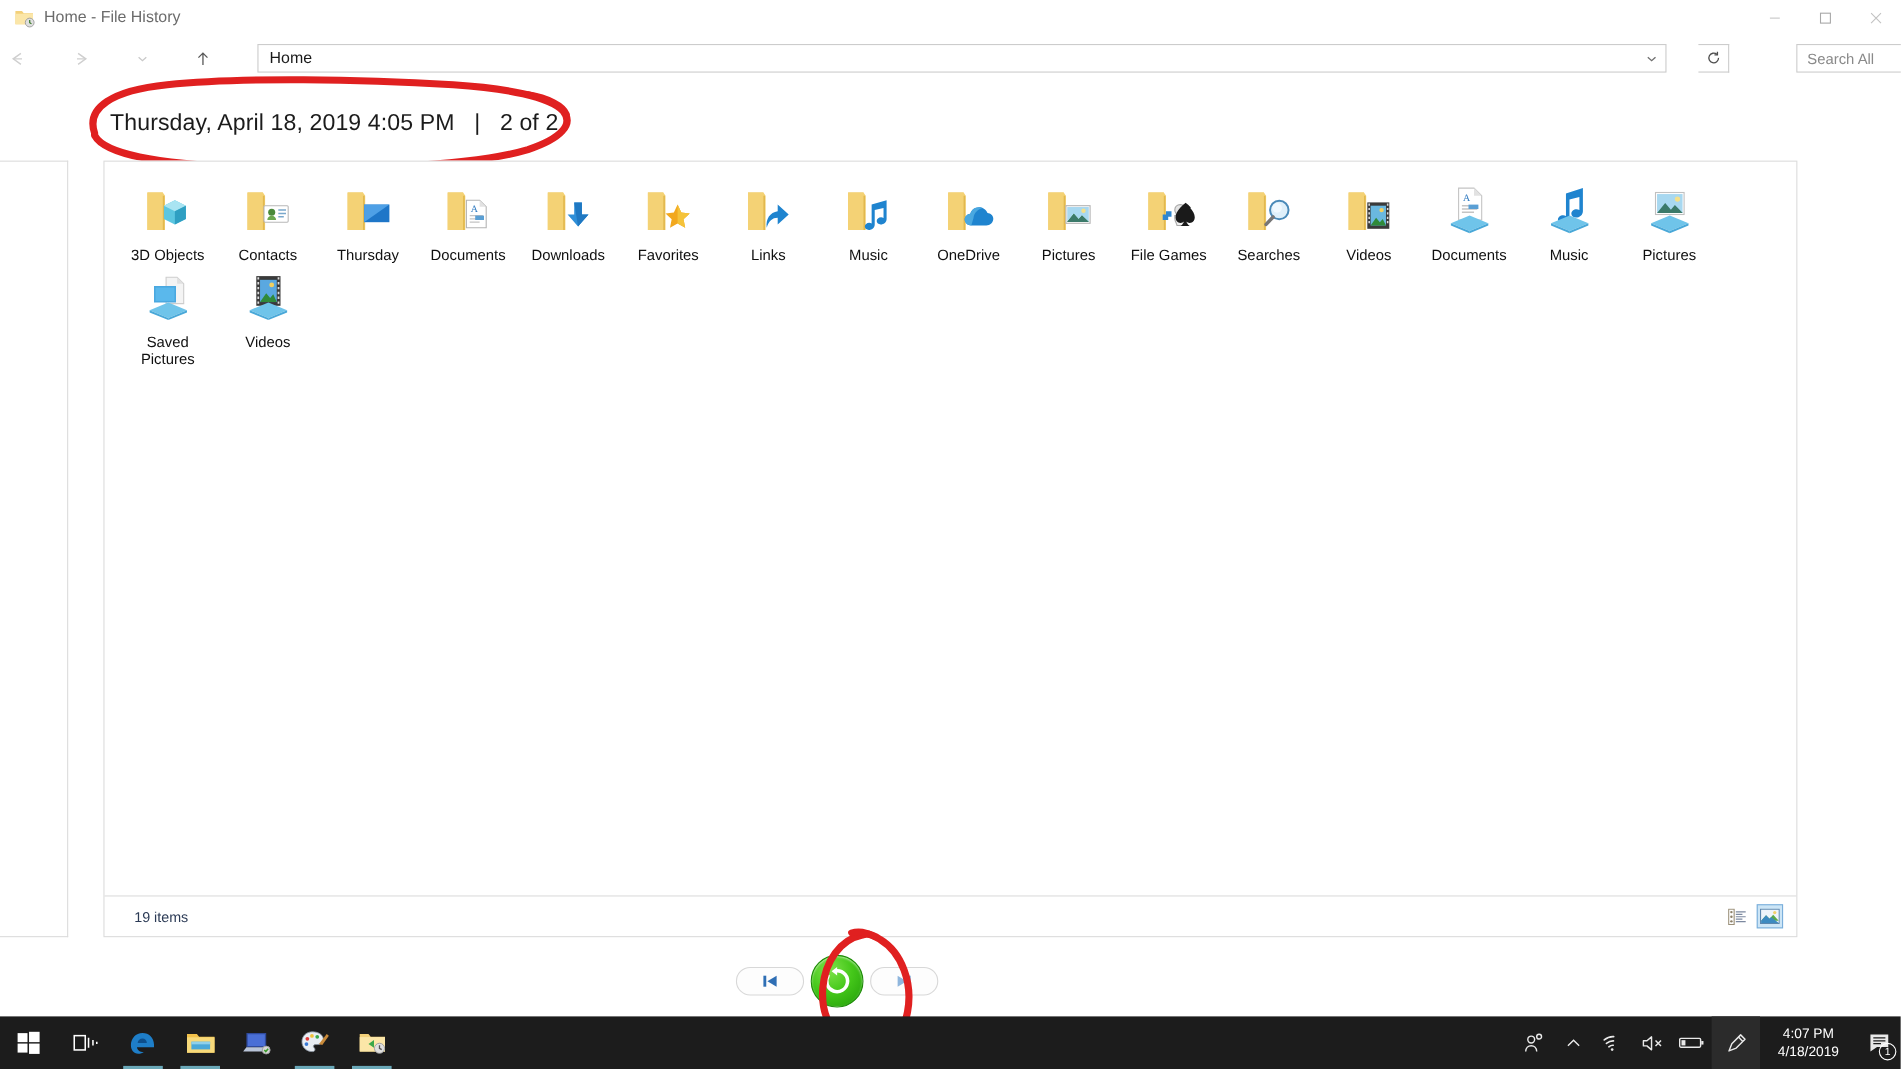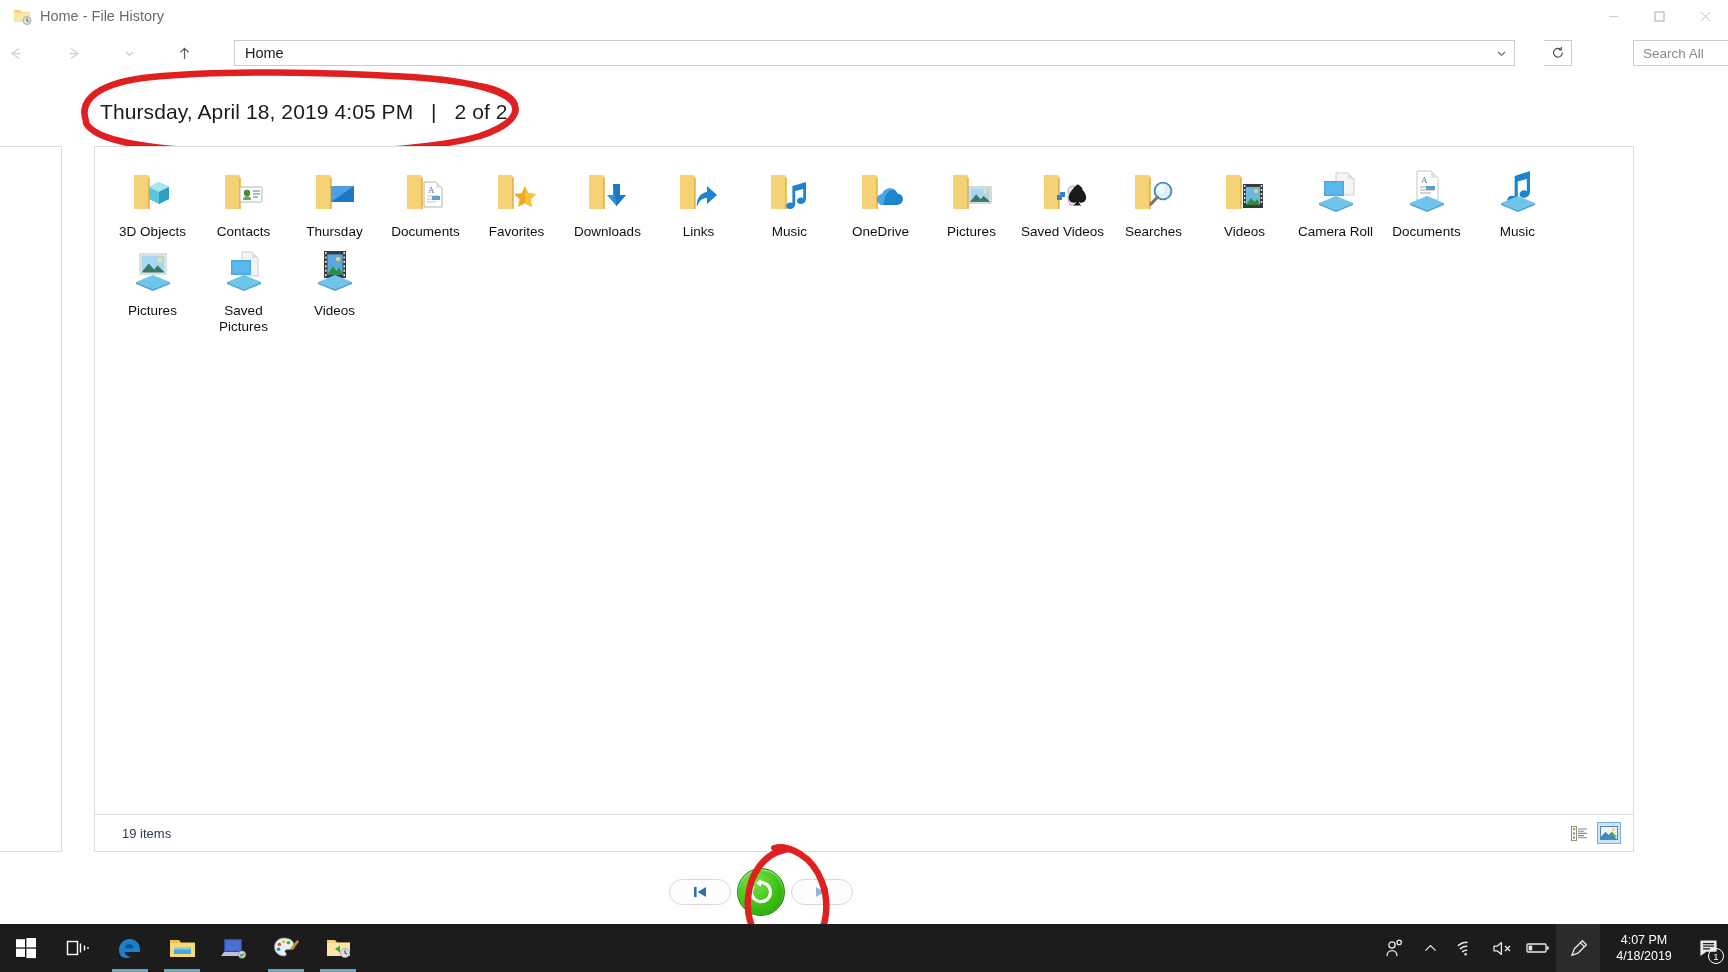--- a/index.html
+++ b/index.html
@@ -310,34 +310,34 @@
               <path d="M29 29h12M29 32h12M29 35h9" stroke="#c4c4c4" stroke-width="1.2"></path>
               <rect x="34" y="29" width="8" height="4" fill="#5a9fd4"></rect>
             </svg></div>
           <div class="label">Documents</div>
         </div>
         <div class="item">
           <div class="glyph"><svg width="56" height="50" viewBox="0 0 56 50">
               <path d="M9 8h14v34H9z" fill="#f0c860"></path>
               <path d="M9 8h14l2 3h0v31H9z" fill="#f4d275"></path>
               <path d="M23 11h1.5v31H23z" fill="#e2b84e"></path>
+              <path d="M33 17h7v11h6l-9.5 11L27 28h6z" fill="#2f8fd8"></path>
+              <path d="M33 17h7v11h6l-9.5 11z" fill="#1f78c2"></path>
+            </svg></div>
+          <div class="label">Downloads</div>
+        </div>
+        <div class="item">
+          <div class="glyph"><svg width="56" height="50" viewBox="0 0 56 50">
+              <path d="M9 8h14v34H9z" fill="#f0c860"></path>
+              <path d="M9 8h14l2 3h0v31H9z" fill="#f4d275"></path>
+              <path d="M23 11h1.5v31H23z" fill="#e2b84e"></path>
               <path d="M36 19l3.4 7.2 7.6.9-5.6 5.3 1.5 7.6-6.9-3.8-6.9 3.8 1.5-7.6-5.6-5.3 7.6-.9z" fill="#f2a81e"></path>
               <path d="M36 19l3.4 7.2 7.6.9-5.6 5.3 1.5 7.6-6.9-3.8z" fill="#f5c33a"></path>
             </svg></div>
           <div class="label">Favorites</div>
-        </div>
-        <div class="item">
-          <div class="glyph"><svg width="56" height="50" viewBox="0 0 56 50">
-              <path d="M9 8h14v34H9z" fill="#f0c860"></path>
-              <path d="M9 8h14l2 3h0v31H9z" fill="#f4d275"></path>
-              <path d="M23 11h1.5v31H23z" fill="#e2b84e"></path>
-              <path d="M33 17h7v11h6l-9.5 11L27 28h6z" fill="#2f8fd8"></path>
-              <path d="M33 17h7v11h6l-9.5 11z" fill="#1f78c2"></path>
-            </svg></div>
-          <div class="label">Downloads</div>
         </div>
         <div class="item">
           <div class="glyph"><svg width="56" height="50" viewBox="0 0 56 50">
               <path d="M9 8h14v34H9z" fill="#f0c860"></path>
               <path d="M9 8h14l2 3h0v31H9z" fill="#f4d275"></path>
               <path d="M23 11h1.5v31H23z" fill="#e2b84e"></path>
               <path d="M26 40c-1-8 3-14 10-15v-6l10 9-10 9v-6c-5 0-8 3-10 9z" fill="#1f84cf"></path>
             </svg></div>
           <div class="label">Links</div>
         </div>
@@ -376,21 +376,21 @@
         <div class="item">
           <div class="glyph"><svg width="56" height="50" viewBox="0 0 56 50">
               <path d="M9 8h14v34H9z" fill="#f0c860"></path>
               <path d="M9 8h14l2 3h0v31H9z" fill="#f4d275"></path>
               <path d="M23 11h1.5v31H23z" fill="#e2b84e"></path>
               <path d="M22 28h5v5h-5zM25 25h5v5h-5z" fill="#2f86cf"></path>
               <path d="M38 19c3 0 5 2.2 5 4.8 0 2-1.4 3-1.4 4.2h-7.2c0-1.2-1.4-2.2-1.4-4.2 0-2.6 2-4.8 5-4.8z" fill="#e4e4e4" stroke="#a8a8a8"></path>
               <path d="M33 29h10v2.4c0 3-2 5-2 6.6h-6c0-1.6-2-3.6-2-6.6z" fill="#efefef" stroke="#a8a8a8"></path>
               <path d="M47 22c2.4 2.8 4.6 6 4.6 9.4 0 3-2 5.6-5 5.6-1.4 0-2.6-.6-3.4-1.4 1 2.2 2 3.4 3.4 4.4h-9c1.4-1 2.4-2.2 3.4-4.4-.8.8-2 1.4-3.4 1.4-3 0-5-2.6-5-5.6 0-3.4 2.2-6.6 4.6-9.4 2-2.4 4-4 5.4-5 1.4 1 3.4 2.6 5.4 5z" fill="#1a1a1a" transform="translate(0,-2) scale(0.92) translate(4,4)"></path>
             </svg></div>
-          <div class="label">Saved Videos</div>
+          <div class="label">File Games</div>
         </div>
         <div class="item">
           <div class="glyph"><svg width="56" height="50" viewBox="0 0 56 50">
               <path d="M9 8h14v34H9z" fill="#f0c860"></path>
               <path d="M9 8h14l2 3h0v31H9z" fill="#f4d275"></path>
               <path d="M23 11h1.5v31H23z" fill="#e2b84e"></path>
               <circle cx="37" cy="24" r="8.4" fill="#dff0fa" stroke="#4a8ab8" stroke-width="1.8"></circle>
               <circle cx="35" cy="22" r="4.4" fill="#f4fbff" opacity="0.8"></circle>
               <path d="M31.4 30.2L25 37" stroke="#777" stroke-width="3.2" stroke-linecap="round"></path>
             </svg></div>
@@ -402,32 +402,20 @@
               <path d="M9 8h14l2 3h0v31H9z" fill="#f4d275"></path>
               <path d="M23 11h1.5v31H23z" fill="#e2b84e"></path>
               <rect x="26" y="17" width="20" height="24" fill="#3a3a3a"></rect>
               <rect x="29" y="20" width="14" height="18" fill="#6ab8e0"></rect>
               <path d="M29 38l5-7 3.4 4 2.6-3 3 6z" fill="#2f8a3a"></path>
               <circle cx="39" cy="24" r="2" fill="#f2d060"></circle>
               <path d="M27 18h1.4v2H27zM27 22h1.4v2H27zM27 26h1.4v2H27zM27 30h1.4v2H27zM27 34h1.4v2H27z" fill="#ddd"></path>
               <path d="M43.8 18h1.4v2h-1.4zM43.8 22h1.4v2h-1.4zM43.8 26h1.4v2h-1.4zM43.8 30h1.4v2h-1.4zM43.8 34h1.4v2h-1.4z" fill="#ddd"></path>
             </svg></div>
           <div class="label">Videos</div>
-        </div>
-        <div class="item">
-          <div class="glyph"><svg width="56" height="50" viewBox="0 0 56 50">
-              <path d="M28 6h12l6 6v16H28z" fill="#f4f4f4" stroke="#cdcdcd"></path>
-              <path d="M40 6l6 6h-6z" fill="#e0e0e0"></path>
-              <rect x="16" y="14" width="20" height="15" fill="#4aa8e0"></rect>
-              <rect x="17.4" y="15.4" width="17.2" height="12.2" fill="#5ab8ec"></rect>
-              <path d="M11 36l17-7 17 7-17 7z" fill="#6fc4ea"></path>
-              <path d="M11 36l17 7v2l-17-7z" fill="#49a8d8"></path>
-              <path d="M45 36l-17 7v2l17-7z" fill="#49a8d8"></path>
-            </svg></div>
-          <div class="label">Camera Roll</div>
         </div>
         <div class="item">
           <div class="glyph"><svg width="56" height="50" viewBox="0 0 56 50">
               <path d="M18 4h14l7 7v22H18z" fill="#ffffff" stroke="#c4c4c4"></path>
               <path d="M32 4l7 7h-7z" fill="#e2e2e2"></path>
               <text x="22" y="16" font-family="serif" font-size="9" fill="#2f7ac0">A</text>
               <path d="M21 20h14M21 23h14M21 26h11" stroke="#c4c4c4" stroke-width="1.3"></path>
               <rect x="27" y="19" width="9" height="4" fill="#5a9fd4"></rect>
               <path d="M11 36l17-7 17 7-17 7z" fill="#6fc4ea"></path>
               <path d="M11 36l17 7v2l-17-7z" fill="#49a8d8"></path>

